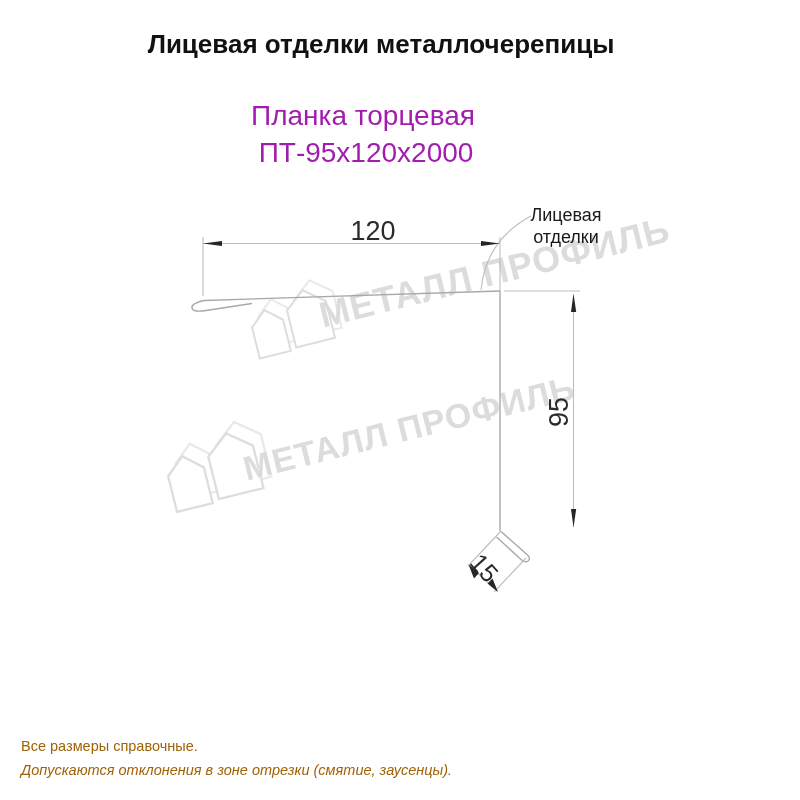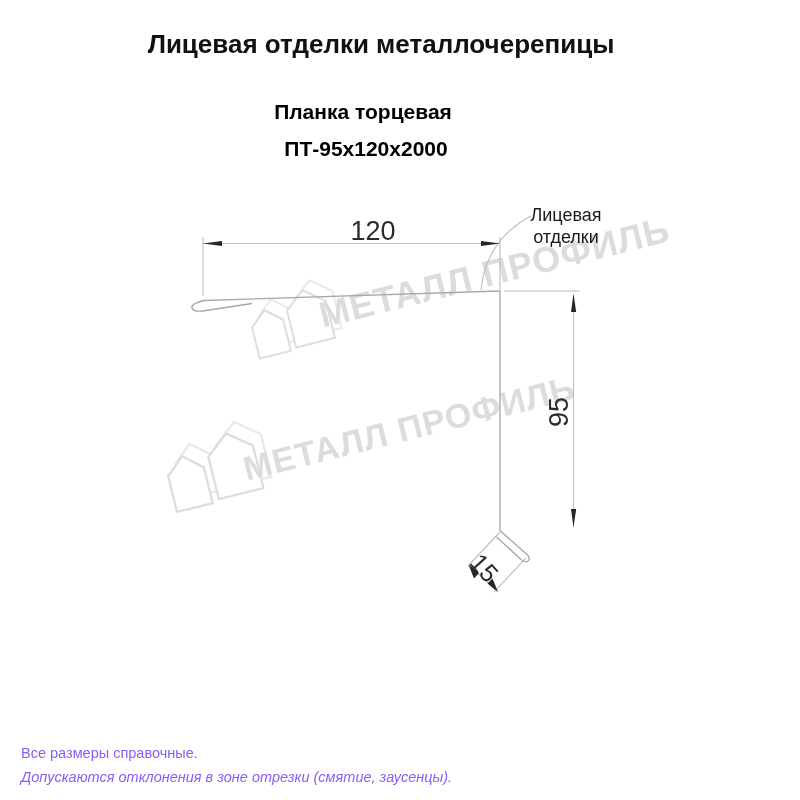--- a/index.html
+++ b/index.html
@@ -1,22 +1,22 @@
 <!DOCTYPE html>
 <html><head>
 <meta charset="utf-8">
 <style>
   html,body{margin:0;padding:0;}
   body{width:800px;height:800px;background:#ffffff;font-family:"Liberation Sans",sans-serif;position:relative;overflow:hidden;}
   .abs{position:absolute;white-space:nowrap;}
   .title{font-weight:bold;font-size:26px;color:#111;transform:translateX(-50%);}
-  .subtitle{font-weight:bold;font-size:21px;color:#000000;transform:translateX(-50%);}
+  .subtitle{font-weight:normal;font-size:28px;color:#a21caf;transform:translateX(-50%);}
   .dim-text{font-size:27px;color:#2b2b2b;}
   .face-label{font-size:18px;color:#1a1a1a;line-height:1.22;text-align:center;transform:translateX(-50%);white-space:nowrap;}
-  .footer-line{font-size:14.5px;color:#8b5cf6;margin-top:7px;}
+  .footer-line{font-size:14.5px;color:#a16207;}
   .wm-text{font-size:36px;font-weight:bold;color:#d9d9d9;letter-spacing:1px;
            text-shadow:0.5px 0.5px 0 #ffffff;transform-origin:0 50%;opacity:0.9;}
   svg{position:absolute;left:0;top:0;}
   .wm-logo{opacity:0.95;}
 </style>
 </head>
 <body>
 
 <div class="abs" style="left:238px;top:296px;transform:rotate(-14deg);">
   <svg width="100" height="80" viewBox="0 0 100 80" class="wm-logo">

